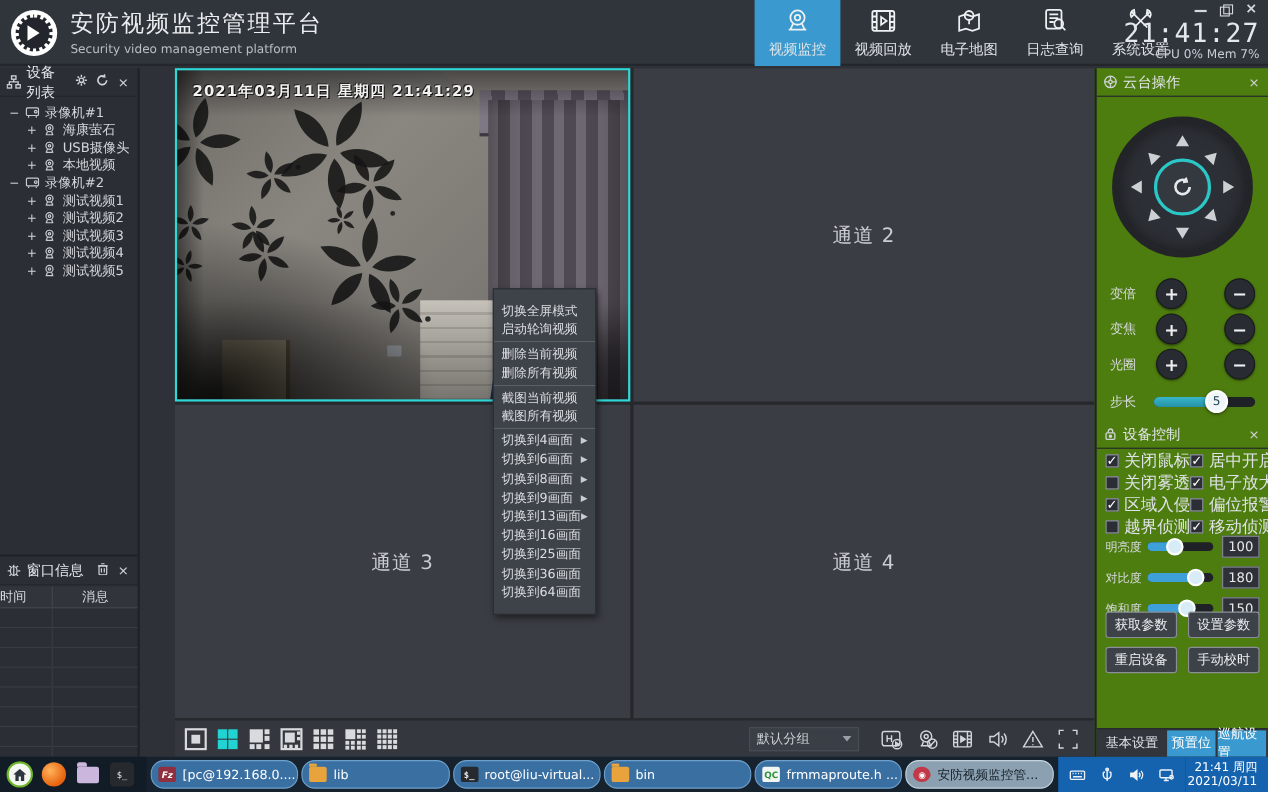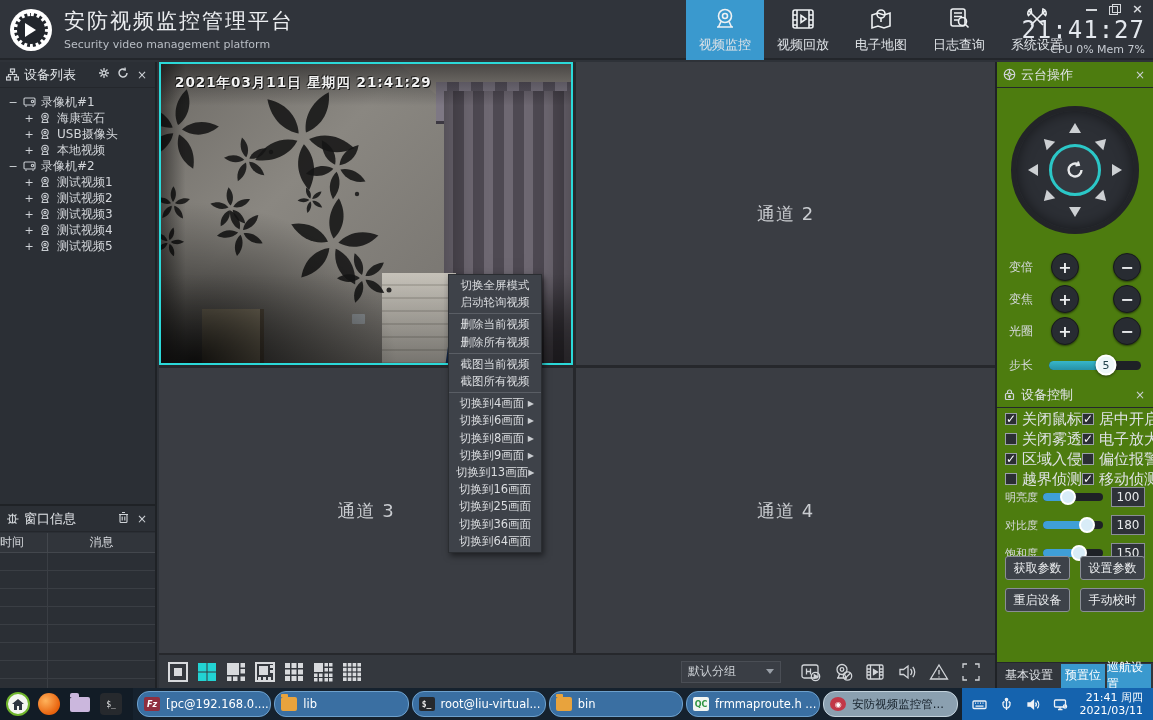--- a/index.html
+++ b/index.html
@@ -30,21 +30,21 @@
   .wc { width:11px; height:10px; position:relative; cursor:pointer; }
   .wc-min::after { content:""; position:absolute; left:0; right:0; top:5px; border-top:2px solid #d4d7db; }
   .wc-max::after { content:""; position:absolute; left:0; top:2px; width:7px; height:7px; border:1.5px solid #d4d7db; }
   .wc-max::before { content:""; position:absolute; left:3px; top:0; width:7px; height:7px; border:1.5px solid #d4d7db; }
   .wc-close { color:#d4d7db; font-size:13px; line-height:10px; font-weight:bold; }
   .digclock { position:absolute; top:16px; right:2px; font-family:"DejaVu Sans Mono","Liberation Mono",monospace;
     font-size:24px; color:#e4e8ee; letter-spacing:1px; }
   .cpumem { position:absolute; bottom:4px; right:2px; color:#c7ccd3; font-size:11px; }
 
   
-  .left { position:absolute; top:62px; left:0; width:157px; bottom:32px; background:#2b2f35;
+  .left { position:absolute; top:62px; left:0; width:127px; bottom:32px; background:#2b2f35;
     border-right:2px solid #1f2226; }
   .phead { height:26px; display:flex; align-items:center; padding:0 6px; gap:5px;
     color:#e2e5e9; font-size:13px; border-bottom:1px solid #24272c; }
   .phead .grow { flex:1; }
   .phead .hicon { width:13px; height:13px; display:inline-flex; }
   .phead .hbtn { color:#cdd1d6; font-size:12px; cursor:pointer; width:14px; text-align:center; }
   .tree { padding:6px 0 0 8px; }
   .tnode { display:flex; align-items:center; gap:5px; height:16px; color:#d3d6da; font-size:12px; cursor:pointer; }
   .tnode .exp { width:10px; color:#cfd3d8; font-size:11px; text-align:center; }
   .tnode.child { padding-left:16px; }
@@ -87,22 +87,22 @@
     border-radius:6px 10px 0 0; transform:skewX(-8deg); }
   .shade { position:absolute; inset:0;
     background:linear-gradient(180deg,rgba(5,5,8,.5) 0,rgba(0,0,0,0) 14%,rgba(0,0,0,0) 70%,rgba(0,0,0,.4) 100%),
       radial-gradient(ellipse at 8% 100%,rgba(0,0,0,.85) 0,rgba(0,0,0,0) 38%),
       linear-gradient(90deg,rgba(0,0,0,.45) 0,rgba(0,0,0,0) 6%); }
   .decals { position:absolute; inset:0; }
   .vstamp { position:absolute; top:10px; left:14px; color:#f2f2f2; font-size:13.5px; font-weight:bold;
     letter-spacing:1px; text-shadow:1px 1px 0 #111, -1px -1px 0 rgba(0,0,0,.6); }
 
   
-  .cmenu { position:absolute; left:289px; top:212px; width:94px; background:#3e4249;
-    border:1px solid #2a2d31; box-shadow:2px 3px 6px rgba(0,0,0,.5); z-index:30; padding:2px 0;text-align:center; }
+  .cmenu { position:absolute; left:289px; top:200px; width:94px; background:#3e4249;
+    border:1px solid #2a2d31; box-shadow:2px 3px 6px rgba(0,0,0,.5); z-index:30; padding:11px 0; }
   .cm-item { height:17.2px; display:flex; align-items:center; padding:0 7px;
     color:#dcdee1; font-size:11.5px; cursor:pointer; }
   .cm-item .cm-lab { flex:1; white-space:nowrap; }
   .cm-arrow { font-size:8px; color:#c9ccd0; }
   .cm-sep { border-top:1px solid #5a5e65; margin:2px 0; }
 
   
   .vtool { position:absolute; left:0; right:0; bottom:0; height:35px; background:#34383e;
     border-top:2px solid #26282c; display:flex; align-items:center; padding:0 8px;margin-top:46px; }
   .lay { width:22px; height:22px; margin-right:7px; cursor:pointer; display:flex; }

